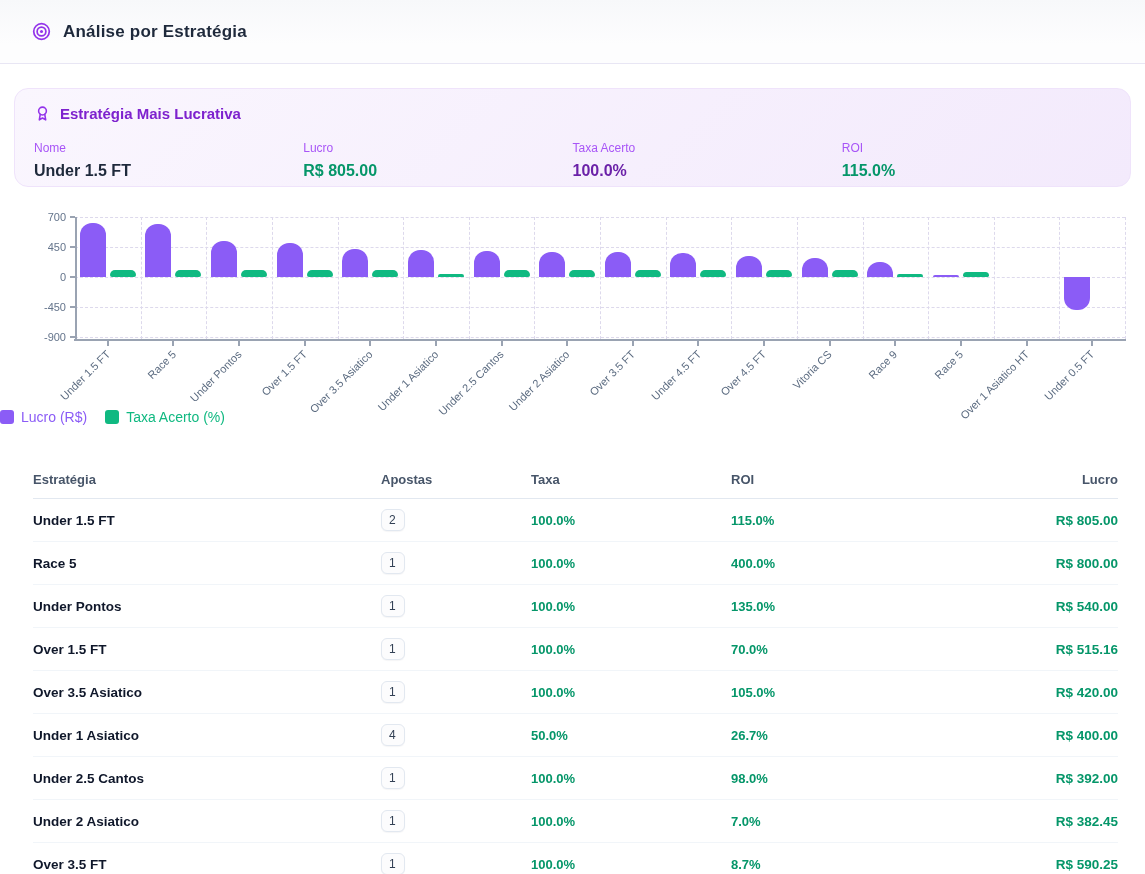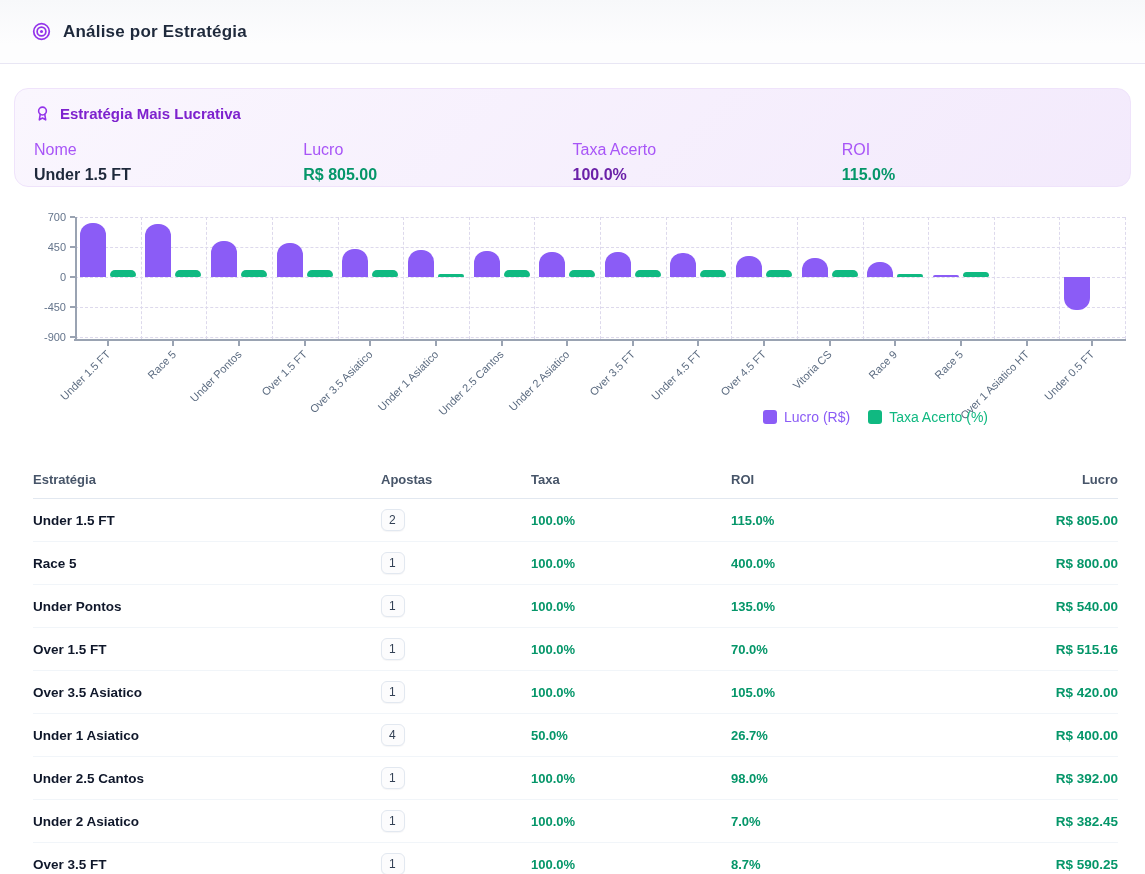--- a/index.html
+++ b/index.html
@@ -12,21 +12,21 @@
                 border-bottom:1px solid #e8e6f4; }
   .app-header h1 { font-size:17px; font-weight:700; color:#1e293b; letter-spacing:.2px; }
 
   
   .best-card { margin:24px 14px 0 14px; width:1117px; height:99px; border-radius:14px;
                background:linear-gradient(135deg,#faf6fe 0%,#f3eafc 100%);
                border:1px solid #efe3fb; padding:16px 19px 0 19px; }
   .best-card-title { display:flex; align-items:center; gap:9px; margin-bottom:19px; }
   .best-card-title span { font-size:15px; font-weight:700; color:#7e22ce; }
   .best-grid { display:grid; grid-template-columns:repeat(4,1fr); }
-  .best-field .lbl { font-size:16px; color:#a855f7; margin-bottom:7px; }
+  .best-field .lbl { font-size:12px; color:#a855f7; margin-bottom:7px; }
   .best-field .val { font-size:16px; font-weight:700; }
   .val.dark   { color:#1e293b; }
   .val.green  { color:#059669; }
   .val.purple { color:#6b21a8; }
 
   
   .chart-wrap { position:relative; width:1145px; height:242px; margin-top:12px; }
   .gridline-h { position:absolute; left:75px; width:1050px; border-top:1px dashed #ddd9ec; }
   .gridline-v { position:absolute; top:18px; height:122px; border-left:1px dashed #ddd9ec; }
   .y-axis { position:absolute; left:75px; top:18px; height:122px; border-left:2px solid #9aa3b2; }
@@ -34,21 +34,21 @@
   .y-tick { position:absolute; width:5px; border-top:2px solid #9aa3b2; left:70px; }
   .x-tick { position:absolute; height:5px; border-left:2px solid #9aa3b2; top:142px; }
   .y-lab  { position:absolute; width:38px; text-align:right; font-size:11px; color:#64748b; left:28px; }
   .x-lab  { position:absolute; top:149px; font-size:11px; color:#5b6b80; white-space:nowrap;
             transform:rotate(-45deg); transform-origin:top right; }
   .bar { position:absolute; width:26px; }
   .bar.lucro { background:#8b5cf6; }
   .bar.taxa  { background:#10b981; border-radius:5px 5px 2px 2px; }
   .bar.pos { border-radius:12px 12px 0 0; }
   .bar.neg { border-radius:0 0 12px 12px; }
-  .legend { position:absolute; top:210px; left:0; width:988px; display:flex; justify-content:flex-end; gap:18px; }
+  .legend { position:absolute; top:210px; left:0; width:988px; display:flex; justify-content:flex-start; gap:18px; }
   .legend-item { display:flex; align-items:center; gap:7px; font-size:14px; }
   .legend-swatch { width:14px; height:14px; border-radius:3px; display:inline-block; }
   .legend-item.lucro span.txt { color:#8b5cf6; }
   .legend-item.taxa  span.txt { color:#10b981; }
   .sw-lucro { background:#8b5cf6; } .sw-taxa { background:#10b981; }
 
   
   .strategy-table { margin-top:20px; padding:0 27px 0 33px; }
   .t-row { display:grid; grid-template-columns:348px 150px 200px 148px 239px; align-items:center; }
   .t-head { height:38px; border-bottom:1px solid #e2e8f0; }

